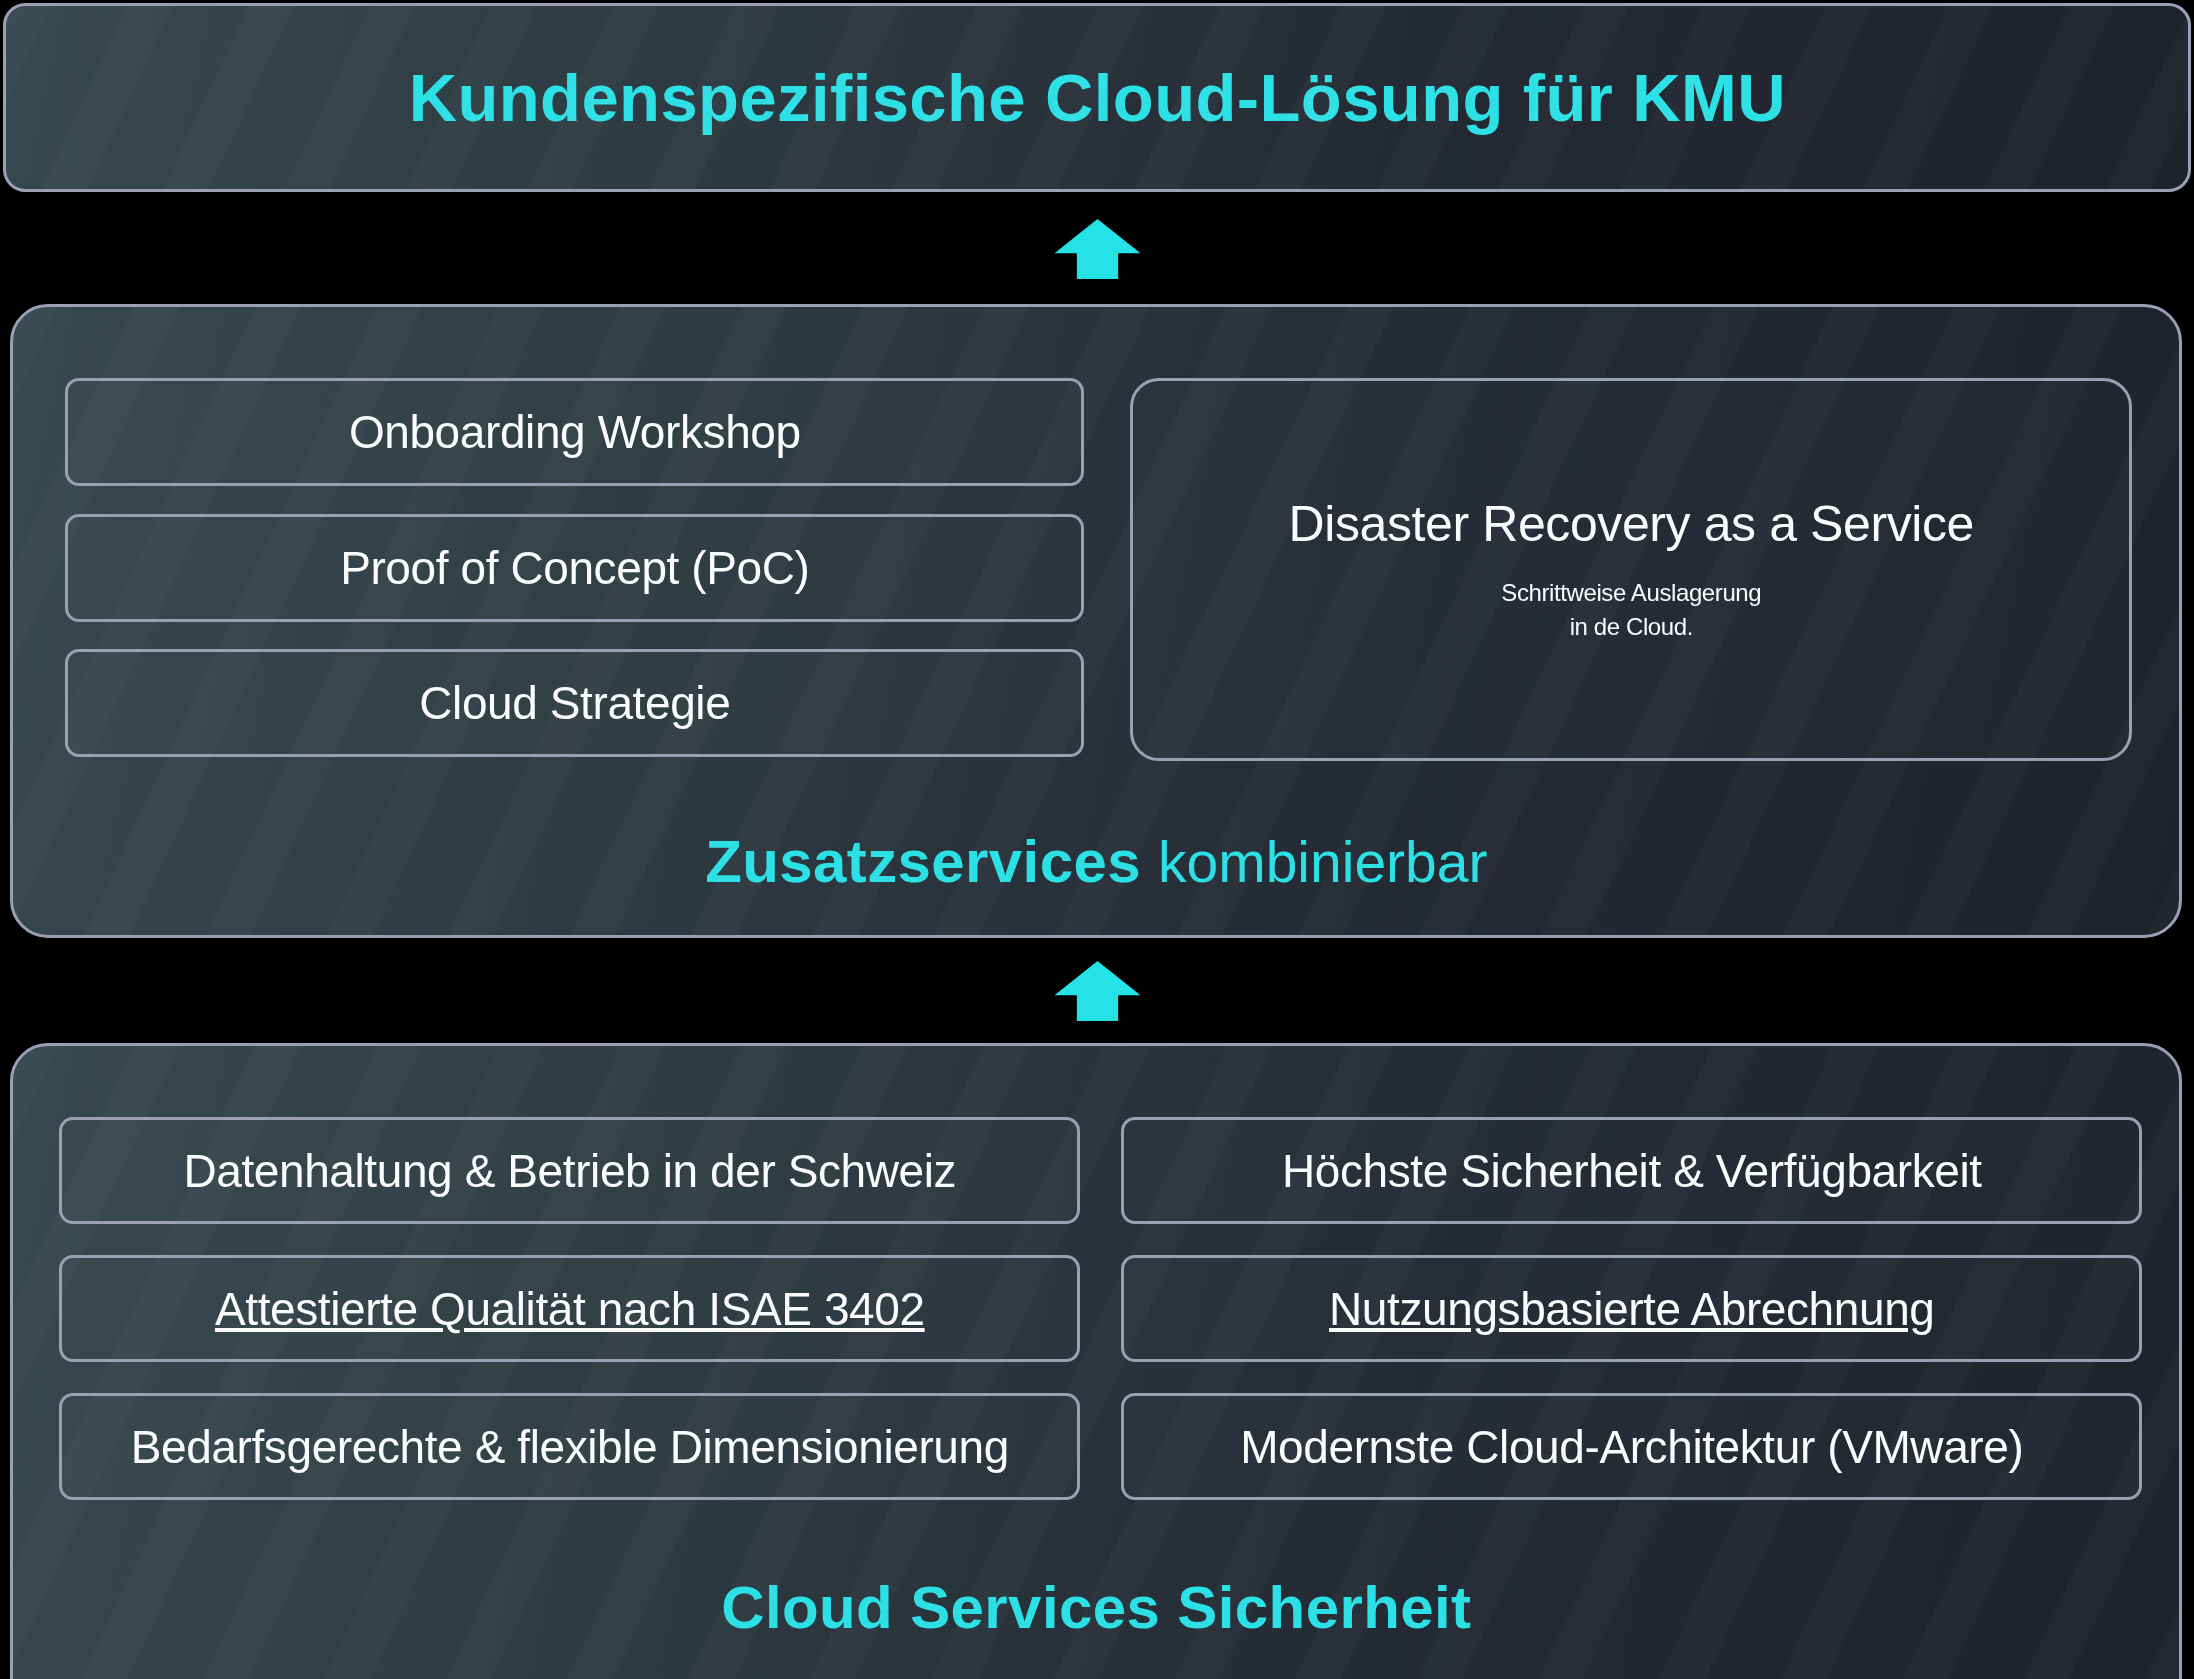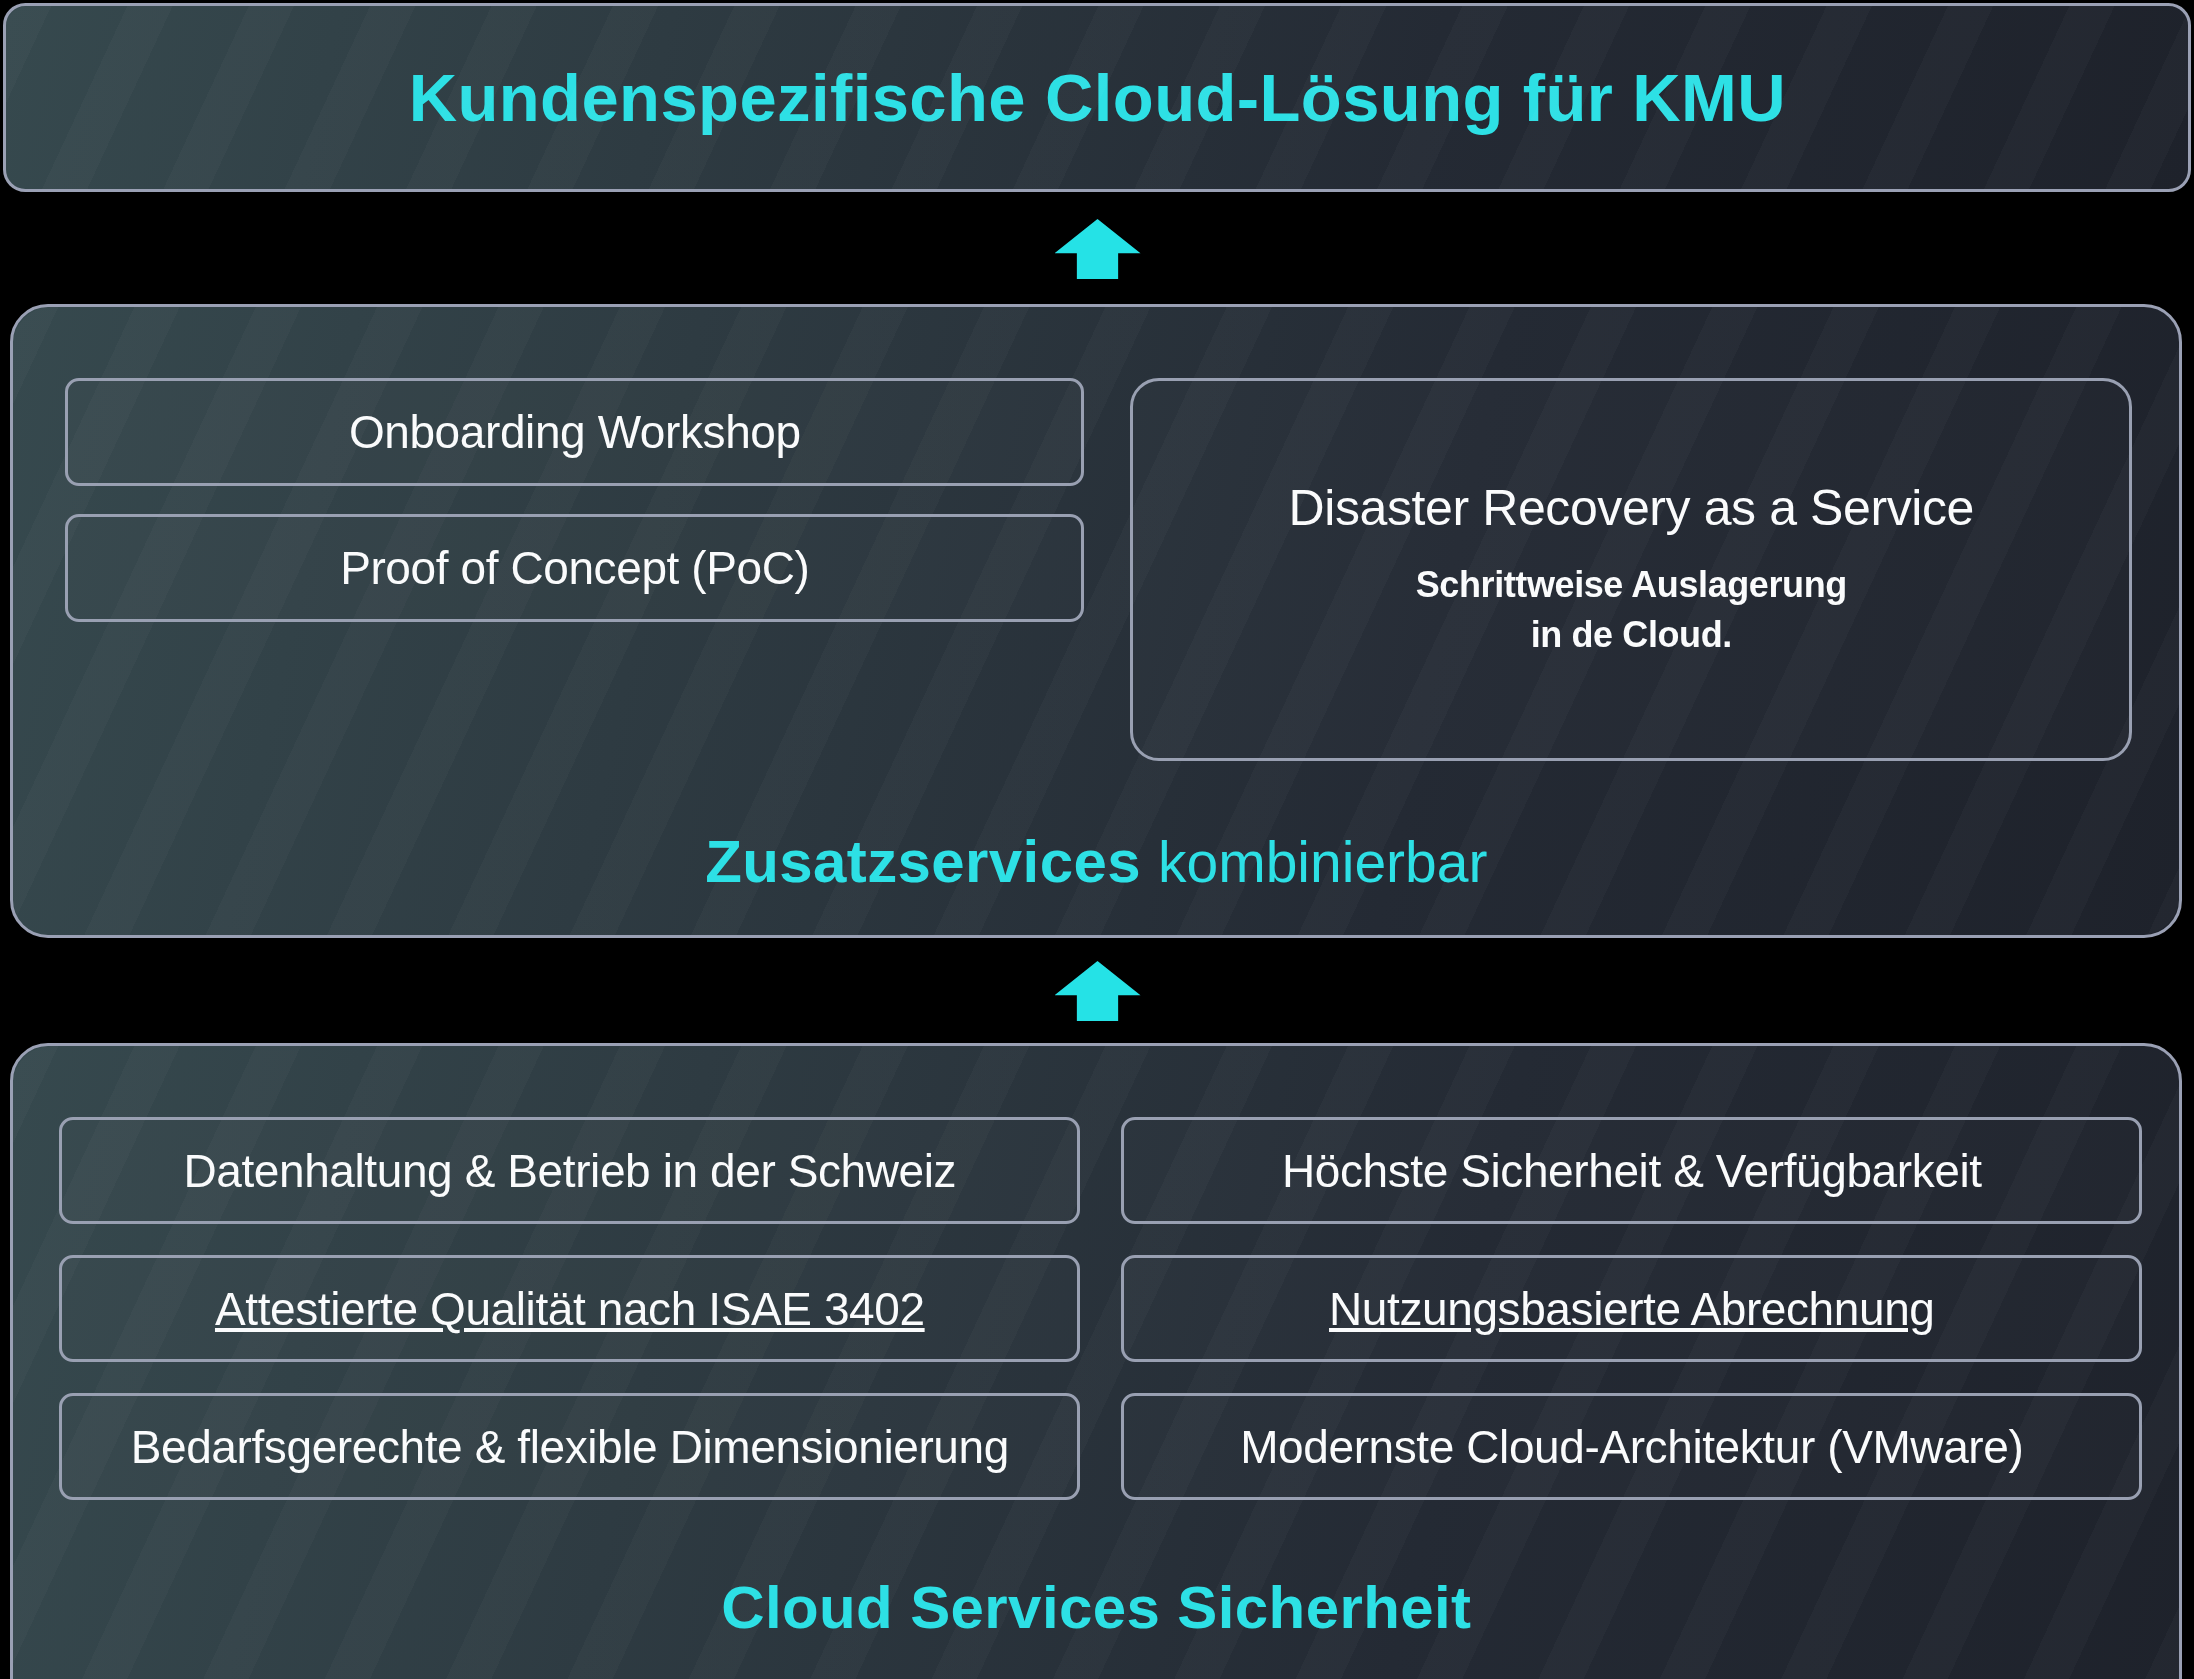--- a/index.html
+++ b/index.html
@@ -85,21 +85,21 @@
 
   
   .feature {
     left: 1117px; top: 71px;
     width: 1002px; height: 383px;
     border-radius: 29px;
     flex-direction: column;
     gap: 11px;
   }
   .feature-title { font-size: 50px; margin-bottom: 12px; }
-  .feature-sub   { font-size: 36px; line-height: 1.4; font-weight: bold; }
+  .feature-sub   { font-size: 24px; line-height: 1.4; }
 
   
   .benefit { width: 1021px; height: 107px; }
   .col-left  { left: 46px; }
   .col-right { left: 1108px; }
   .row0 { top: 71px; }
   .row1 { top: 209px; text-decoration: underline; }
   .row2 { top: 347px; }
 
   
@@ -126,20 +126,23 @@
 
   <div class="up-arrow first"></div>
 
   <div class="panel middle">
 
     <div class="box svc r0">
       <span>Onboarding Workshop</span>
     </div>
     <div class="box svc r1">
       <span>Proof of Concept (PoC)</span>
+    </div>
+    <div class="box svc r2">
+      <span>Cloud Strategie</span>
     </div>
 
     <div class="box feature">
       <div class="feature-title">Disaster Recovery as a Service</div>
       <div class="feature-sub">
         <div>Schrittweise Auslagerung</div>
         <div>in de Cloud.</div>
       </div>
     </div>
 

